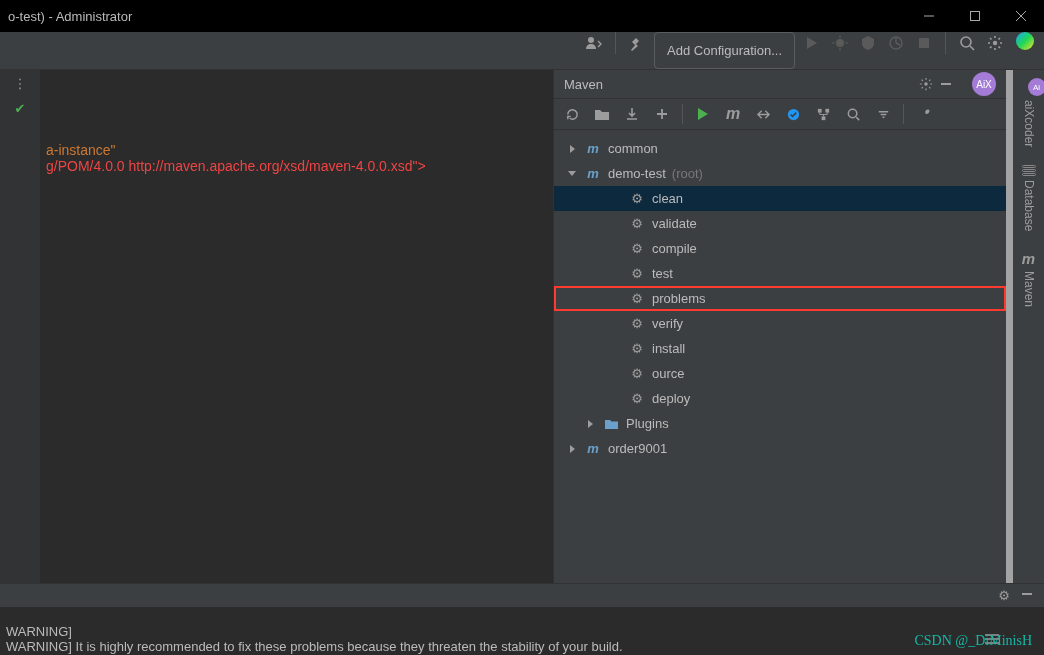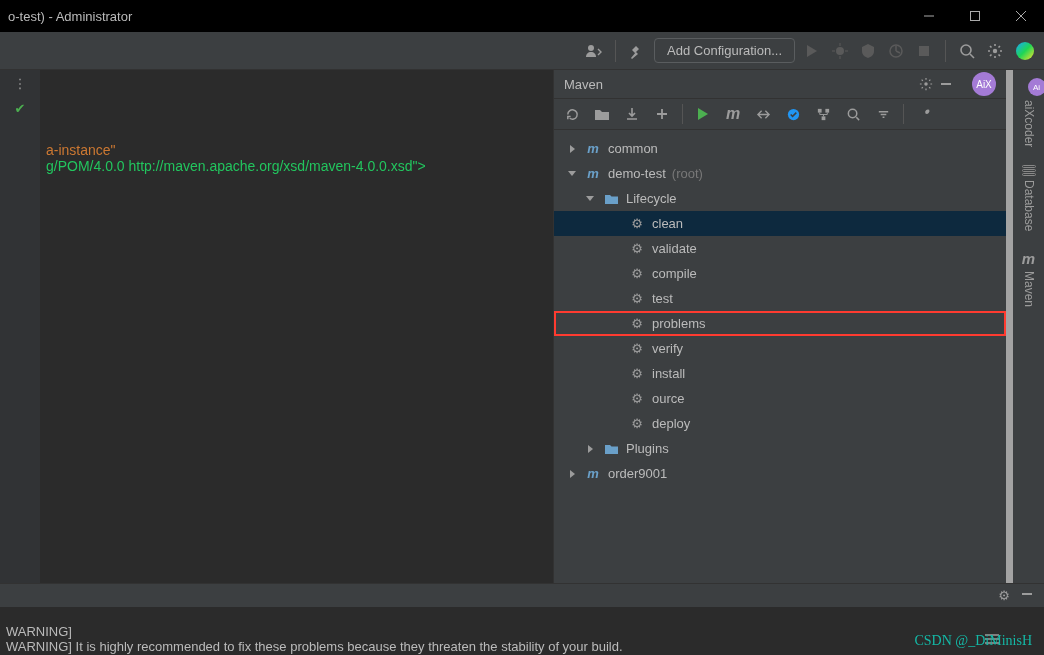--- a/index.html
+++ b/index.html
@@ -4,38 +4,38 @@
 <style>
   *{box-sizing:border-box;margin:0;padding:0;font-family:"Segoe UI",Arial,sans-serif;}
   html,body{width:1044px;height:655px;background:#2b2b2b;color:#bbbbbb;overflow:hidden;font-size:13px;}
   
   .titlebar{height:32px;background:#000000;display:flex;align-items:center;padding:0 8px;color:#bbb;position:relative;}
   .titlebar .title-text{white-space:nowrap;}
   .winctrls{position:absolute;right:0;top:0;height:32px;display:flex;}
   .winctrls div{width:46px;height:32px;display:flex;align-items:center;justify-content:center;color:#aaa;}
   .winctrls svg{width:12px;height:12px;stroke:#aaa;}
   
-  .maintoolbar{height:38px;background:#3c3f41;display:flex;align-items:center;justify-content:flex-end;gap:6px;padding:0 10px;border-bottom:1px solid #323232;}
+  .maintoolbar{height:38px;background:#3c3f41;display:flex;justify-content:flex-end;gap:6px;padding:0 10px;border-bottom:1px solid #323232;}
   .maintoolbar .ico{width:22px;height:22px;display:flex;align-items:center;justify-content:center;color:#9c9c9c;}
   .maintoolbar .ico.disabled{color:#5a5a5a;}
   .addcfg{border:1px solid #5a5d5f;border-radius:4px;padding:4px 12px;color:#bbb;background:#3c3f41;font-size:13px;}
   .sep{width:1px;height:22px;background:#555;margin:0 4px;}
   .hammer{color:#4caf50;}
   .people{color:#aaa;}
   .tb-circle{width:18px;height:18px;border-radius:50%;background:linear-gradient(135deg,#19a6ff,#1fd655,#f6e22b);margin-left:4px;}
 
   
   .split{display:flex;height:calc(655px - 32px - 38px);}
   .editor-col{width:553px;display:flex;flex-direction:column;background:#2b2b2b;}
   .gutter{width:40px;background:#313335;height:100%;display:flex;flex-direction:column;align-items:center;padding-top:6px;gap:10px;}
   .gutter .gico{color:#9c9c9c;}
   .gutter .gico.green{color:#4caf50;}
   .editor-body{flex:1;padding:6px 0 0 6px;font-family:"Consolas",monospace;font-size:14px;white-space:pre;overflow:hidden;}
   .c-str{color:#cc7832;} 
-  .c-val{color:#22c55e;}
+  .c-val{color:#ef4444;}
   .breadcrumb{height:24px;background:#3c3f41;display:flex;align-items:center;padding:0 8px;gap:6px;color:#9c9c9c;font-size:13px;}
   .code-snips{font-family:"Consolas",monospace;font-size:14px;color:#4a95d1;padding:6px 0 6px 6px;}
   
   
   .maven-col{flex:1;display:flex;flex-direction:column;background:#3c3f41;border-left:1px solid #323232;}
   .maven-hdr{height:28px;display:flex;align-items:center;padding:0 10px;color:#bbb;}
   .maven-hdr .title{flex:1;}
   .maven-hdr .ico{width:20px;display:flex;justify-content:center;color:#9c9c9c;}
   .ai-badge{width:24px;height:24px;border-radius:50%;background:#a47bd6;color:#fff;display:flex;align-items:center;justify-content:center;font-size:10px;margin-left:16px;}
   .maven-tb{height:32px;display:flex;align-items:center;padding:0 8px;gap:10px;border-top:1px solid #323232;border-bottom:1px solid #323232;}
@@ -277,31 +277,20 @@
         <span>common</span>
       </div>
       <div class="trow lvl0">
         <span class="chev">
             <span class="tri down"></span>
           </span>
         <span class="ticon m-ico">m</span>
         <span>demo-test</span>
         <span class="muted">(root)</span>
       </div>
-      <div class="trow lvl1">
-        <span class="chev">
-            <span class="tri down"></span>
-          </span>
-        <span class="ticon folder-ico">
-          <svg width="15" height="12" viewBox="0 0 15 12">
-              <path d="M1 2h5l1.5 1.5H14V11H1z" fill="currentColor"></path>
-            </svg>
-        </span>
-        <span>Lifecycle</span>
-      </div>
       <div class="trow lvl3 sel">
         <span class="ticon gear-ico">⚙</span>
         <span>clean</span>
       </div>
       <div class="trow lvl3">
         <span class="ticon gear-ico">⚙</span>
         <span>validate</span>
       </div>
       <div class="trow lvl3">
         <span class="ticon gear-ico">⚙</span>

